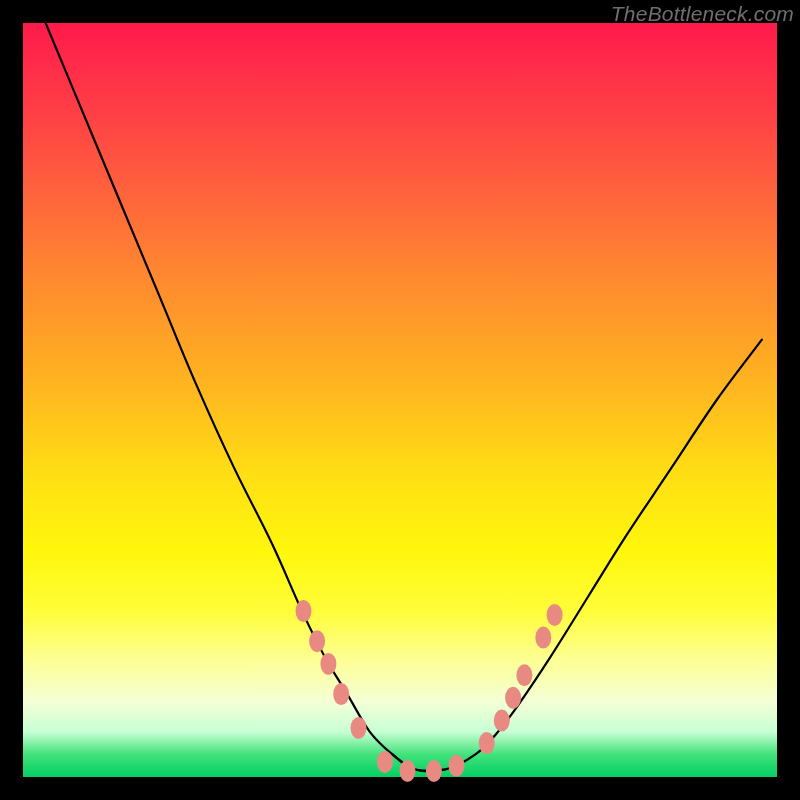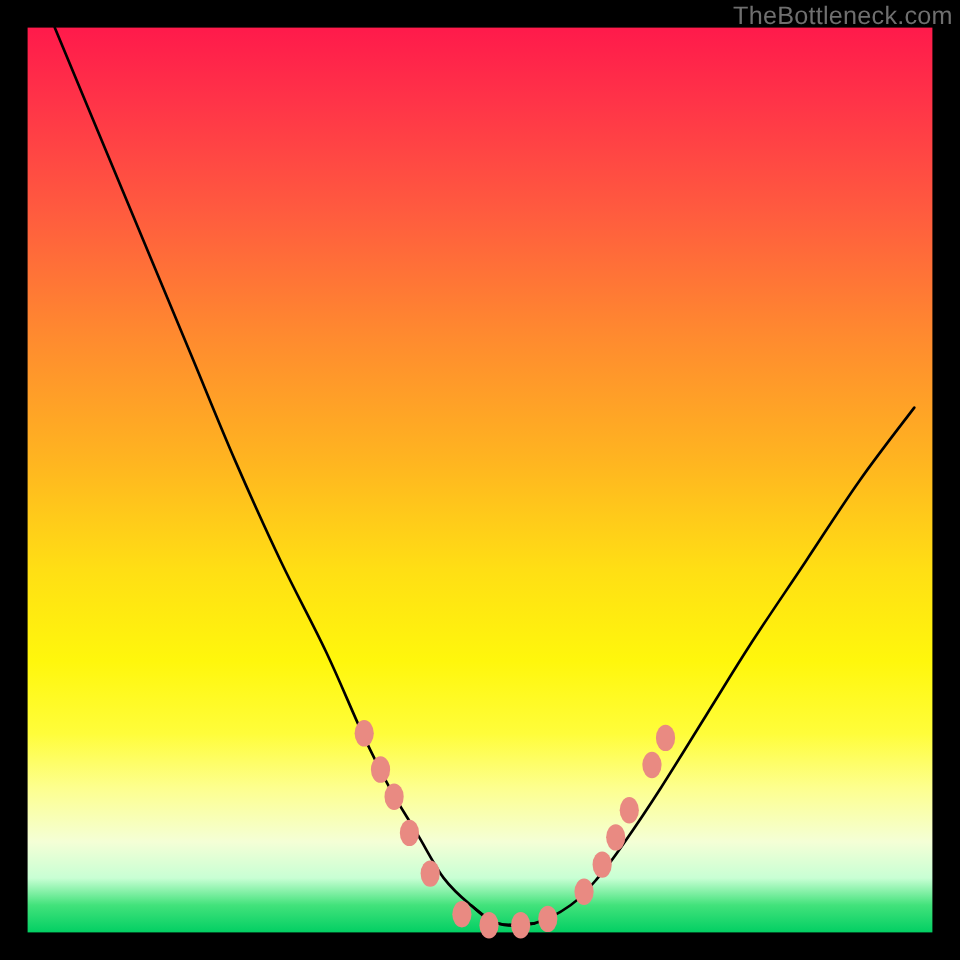--- a/index.html
+++ b/index.html
@@ -11,20 +11,21 @@
     background: #000;
     font-family: Arial, Helvetica, sans-serif;
   }
   .frame {
     position: absolute;
     left: 0;
     top: 0;
     width: 800px;
     height: 800px;
     background: #000;
+    font-style: italic;
   }
   .plot {
     position: absolute;
     left: 23px;
     top: 23px;
     width: 754px;
     height: 754px;
     
     background: linear-gradient(
       to bottom,

